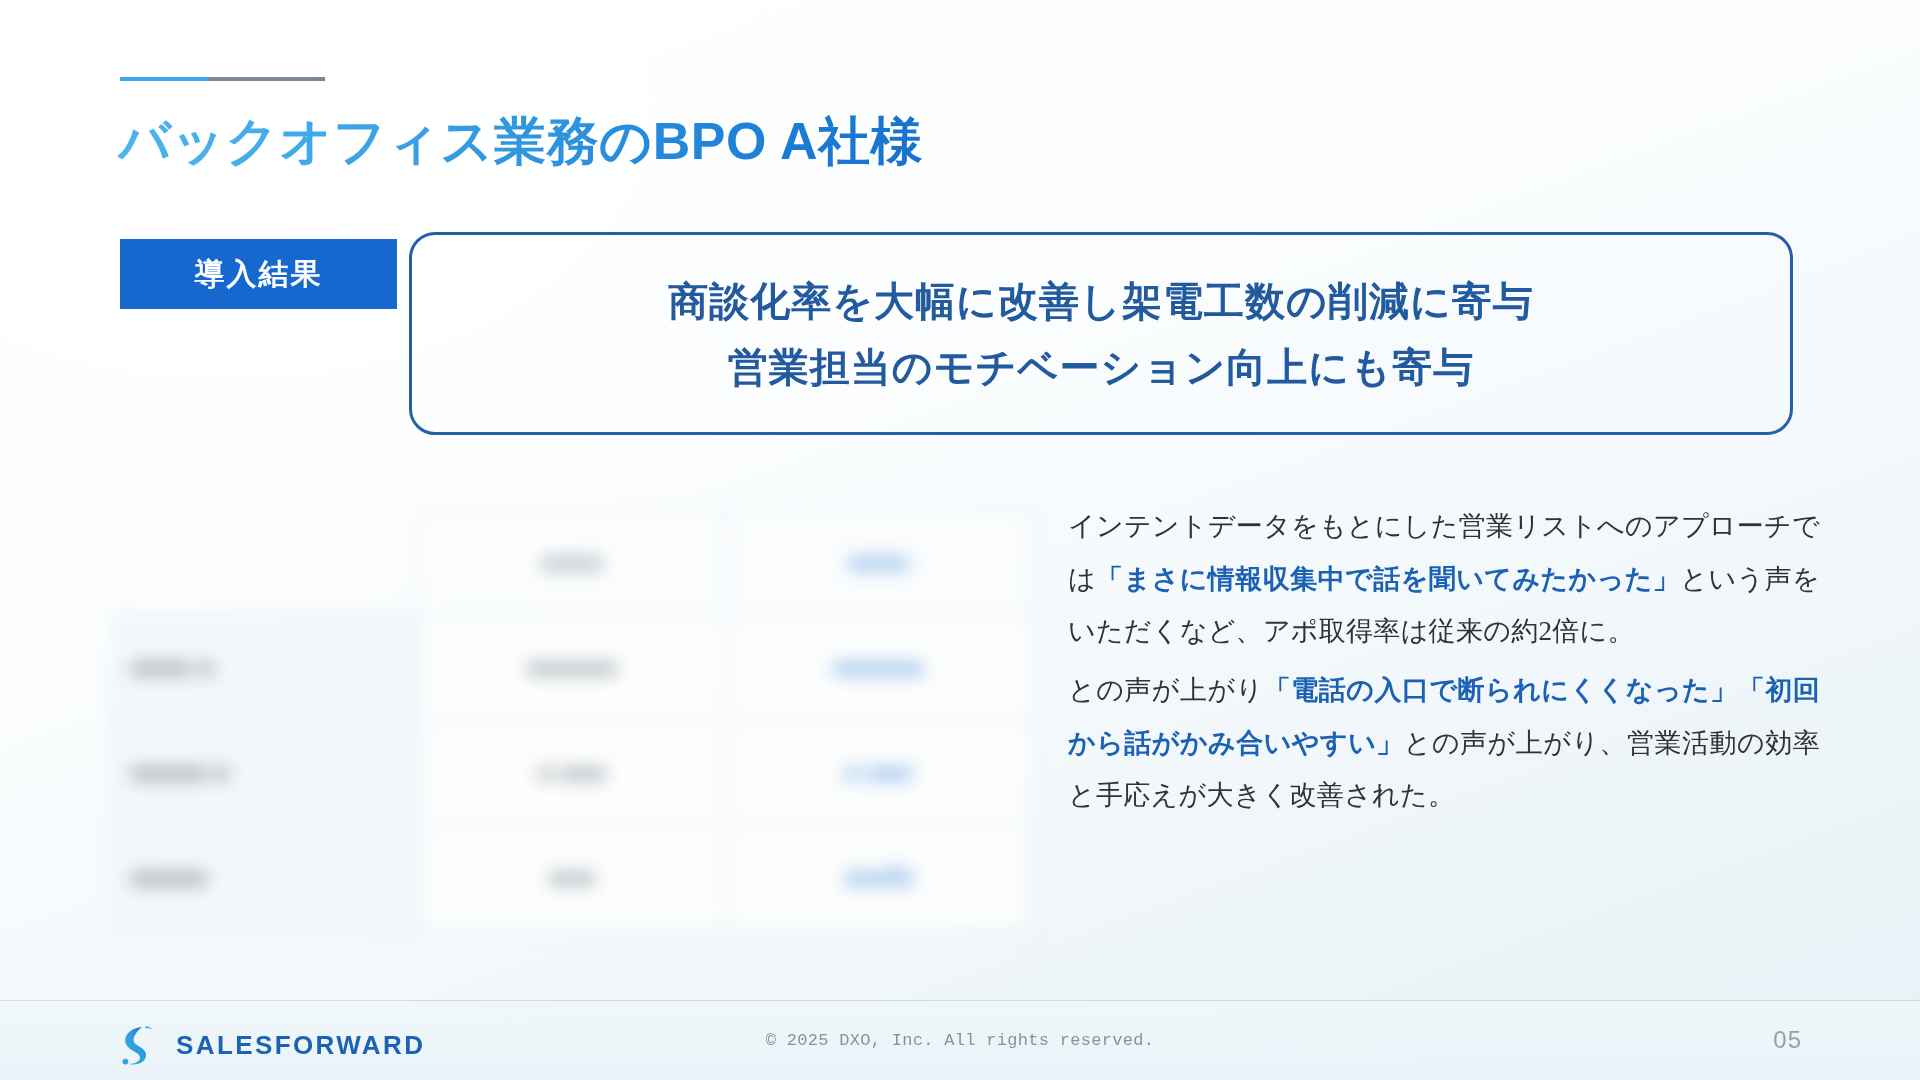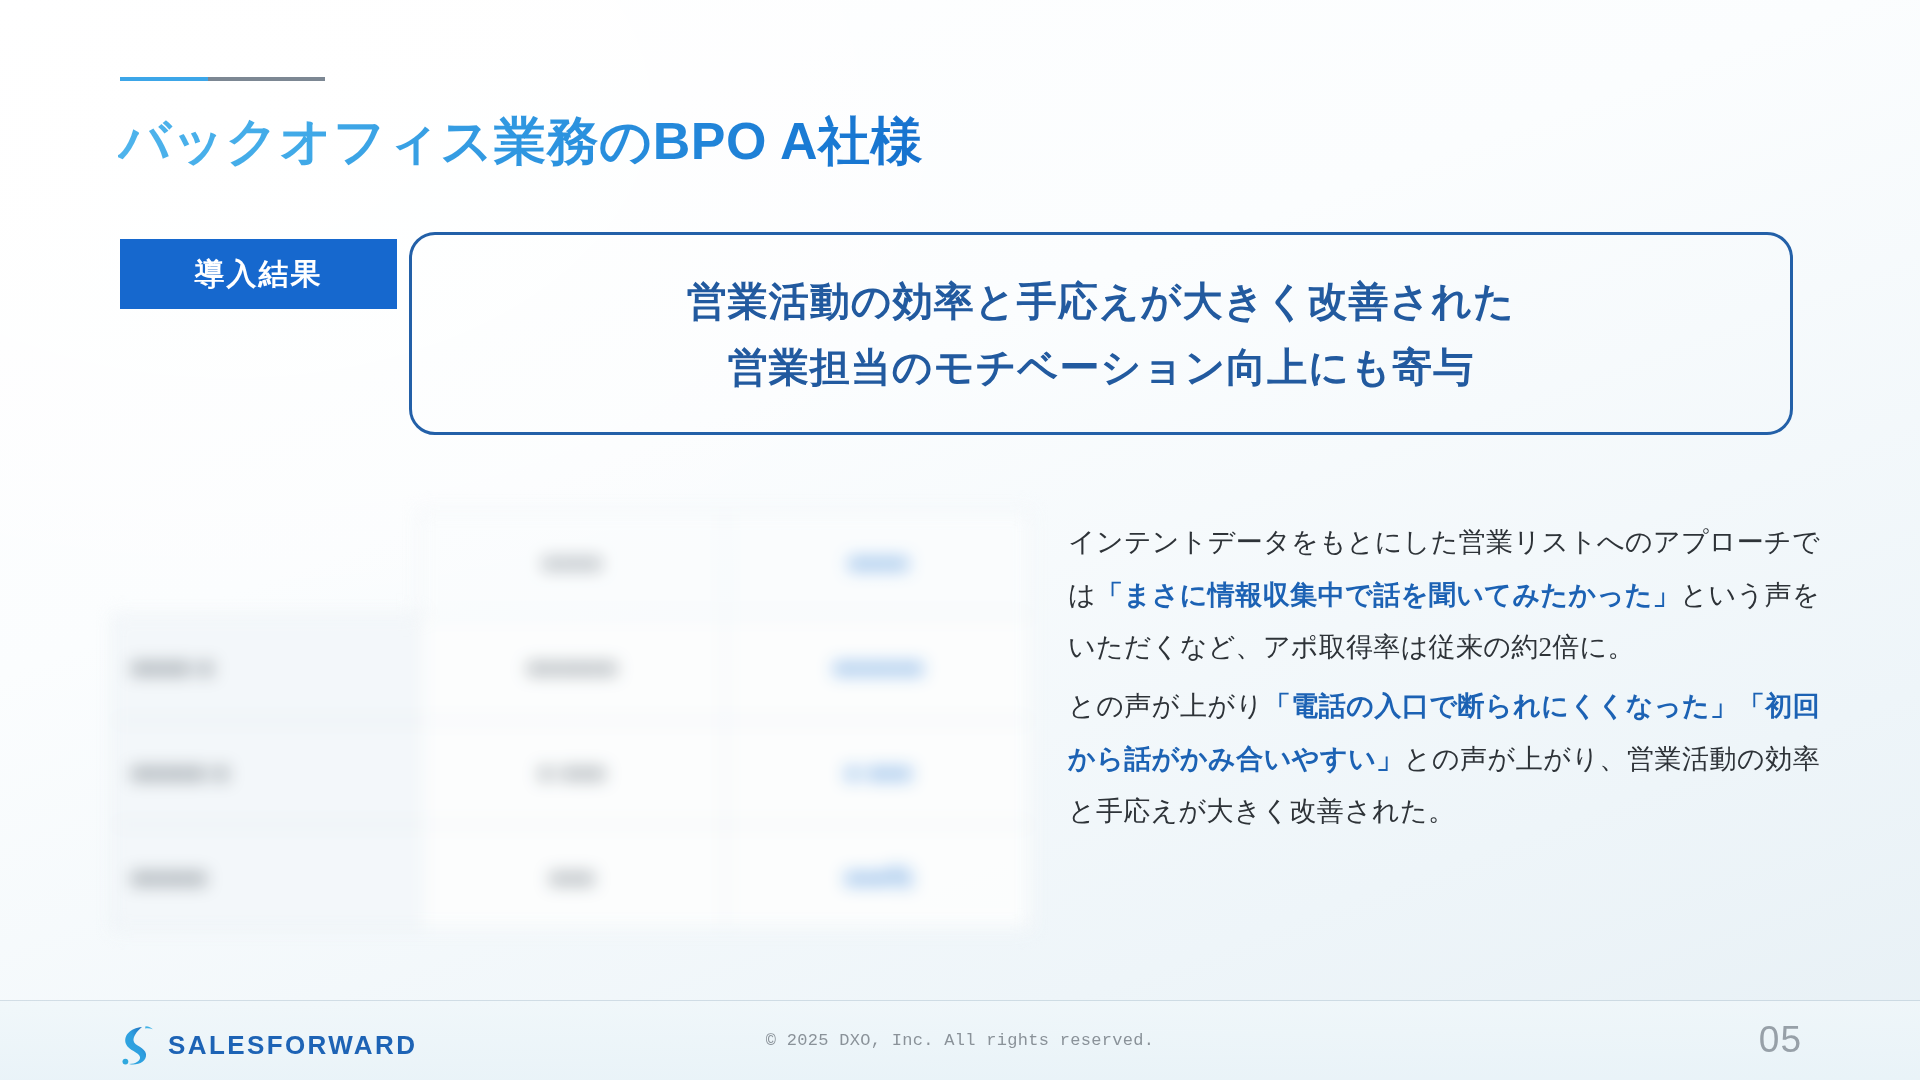--- a/index.html
+++ b/index.html
@@ -114,21 +114,21 @@
     border-left: none;
     border-top: none;
   }
   table.metrics td.val-accent { color: #2f7fd6; }
   table.metrics th.col-head { background: #fbfdfe; color: #6b757e; font-weight: 700; }
   table.metrics th.col-head.accent { color: #2f7fd6; }
 
   
   .narrative {
     position: absolute;
-    left: 1068px; top: 516px;
+    left: 1068px; top: 500px;
     width: 752px;
     font-family: "Liberation Serif", "DejaVu Serif", serif;
     font-size: 27px;
     line-height: 1.95;
     color: #2e3338;
     letter-spacing: 0.3px;
     text-align: justify;
   }
   .narrative p { margin: 0 0 6px 0; }
   .narrative .hl {
@@ -148,21 +148,21 @@
     position: absolute;
     left: 0; top: 1001px;
     width: 1920px; height: 79px;
     background: linear-gradient(180deg, rgba(240,247,250,0.85) 0%, rgba(233,243,248,0.95) 100%);
   }
   .brand {
     position: absolute;
     left: 116px; top: 1023px;
     display: flex;
     align-items: center;
-    gap: 10px;
+    gap: 18px;
   }
   .brand .mark { width: 42px; height: 44px; display: block; }
   .brand .wordmark {
     font-size: 26px;
     font-weight: 700;
     letter-spacing: 2.4px;
     color: #1D63B5;
   }
   .copyright {
     position: absolute;
@@ -170,39 +170,39 @@
     transform: translate(-50%, -50%);
     font-size: 17px;
     color: #8a9299;
     letter-spacing: 0.3px;
     font-family: Liberation Mono, monospace;
   }
   .page-number {
     position: absolute;
     right: 118px; top: 1040px;
     transform: translateY(-50%);
-    font-size: 37px;
+    font-size: 24px;
     color: #97a0a8;
     letter-spacing: 1px;
   }
 </style>
 </head>
 <body>
 
 <div class="accent-rule">
   <div class="seg-blue"></div>
   <div class="seg-gray"></div>
 </div>
 
 <h1 class="deck-title">バックオフィス業務のBPO A社様</h1>
 
 <div class="result-badge">導入結果</div>
 
 <div class="headline-box">
-  <div class="hl-line">営業活動の効率と手応えが大きく改善された</div>
+  <div class="hl-line">商談化率を大幅に改善し架電工数の削減に寄与</div>
   <div class="hl-line">営業担当のモチベーション向上にも寄与</div>
 </div>
 
 <div class="metrics-table-wrap">
   <table class="metrics">
     <tbody>
         <tr>
       <td class="blank-corner"></td>
       <th class="col-head">●●●●</th>
       <th class="col-head accent">●●●●</th>

